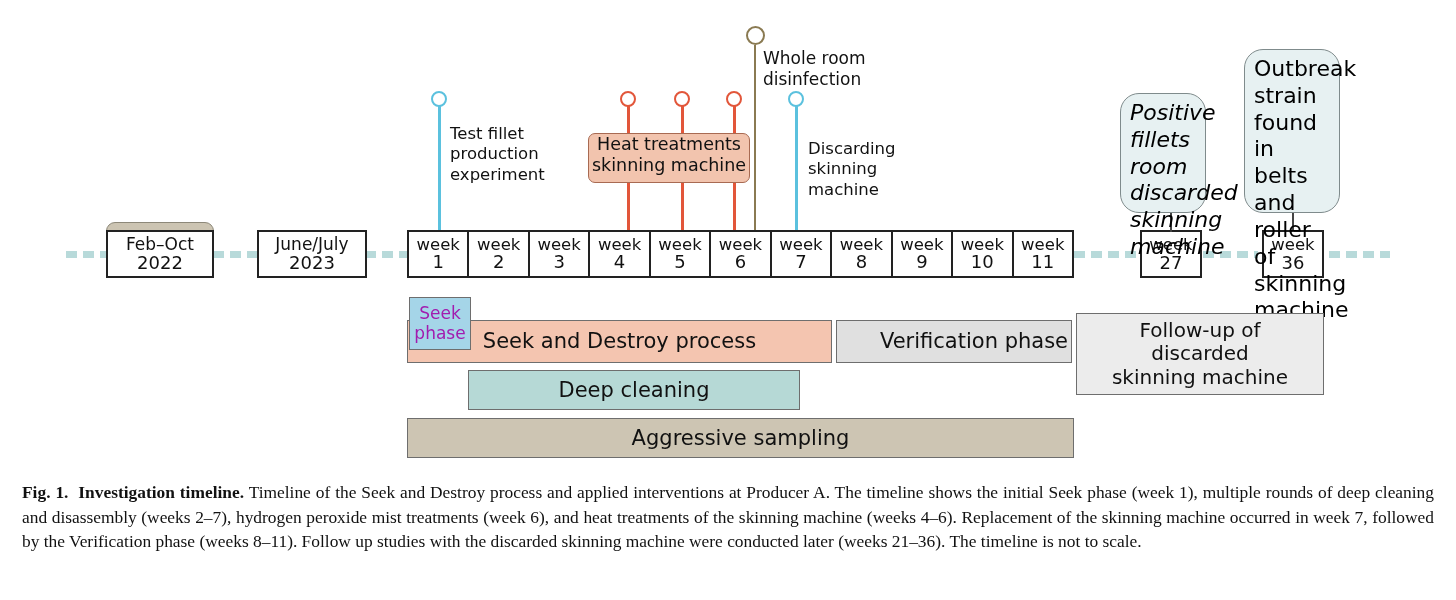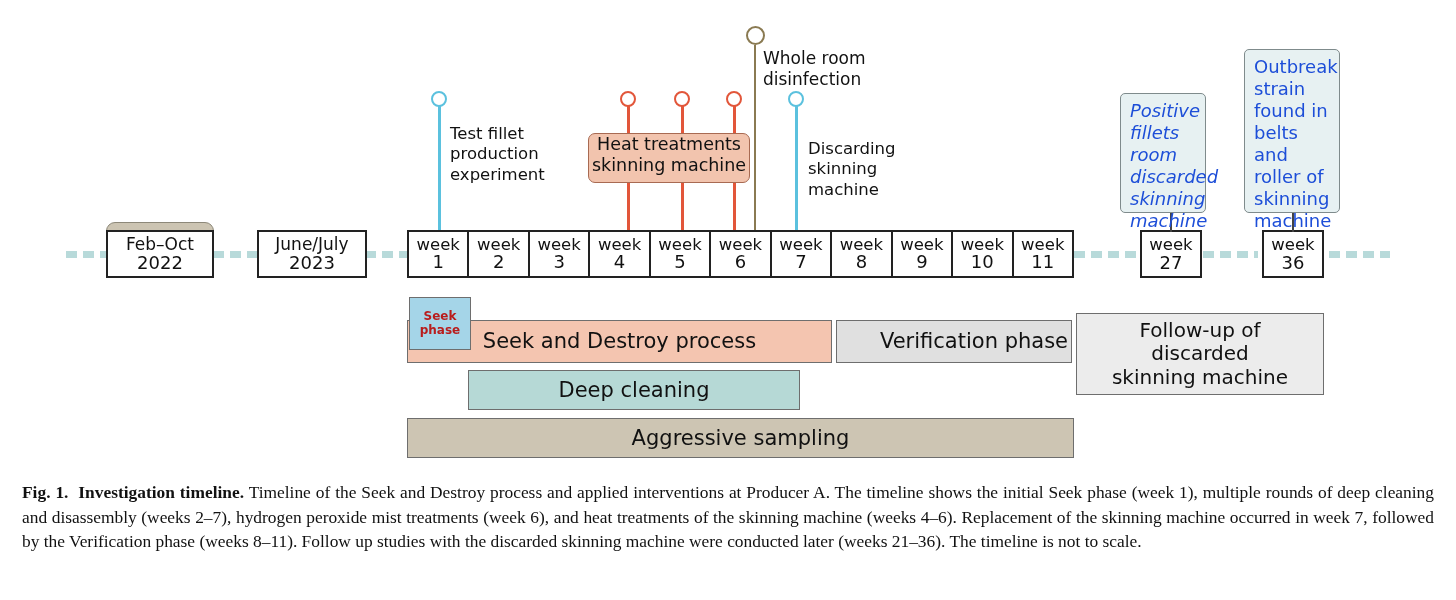--- a/index.html
+++ b/index.html
@@ -61,41 +61,41 @@
   .pin-chipbox{
     position:absolute;box-sizing:border-box;
     background:#f2c4ae;border:1.6px solid #a86a52;border-radius:7px;
     display:flex;flex-direction:column;align-items:center;
     font-size:17.5px;line-height:1.2;color:#111;z-index:4;
   }
 
   
   .callout{
     position:absolute;box-sizing:border-box;
-    background:#e7f1f2;border:1.6px solid #7f8b8c;border-radius:5px;
-    padding:6px 9px;font-size:18px;line-height:1.22;color:#1d4ed8;
+    background:#e7f1f2;border:1.6px solid #7f8b8c;border-radius:19px;
+    padding:6px 9px;font-size:22px;line-height:1.22;color:#000000;
   }
   .callout-stem{position:absolute;width:1.8px;background:#444;}
 
   
   .bar{
     position:absolute;box-sizing:border-box;border:1.6px solid #6e6e6e;
     display:flex;flex-direction:column;align-items:center;justify-content:center;
     font-size:21px;line-height:1.16;color:#111;text-align:center;
   }
   .bar.sd{background:#f4c5b0;}
   .bar.verif{background:#e0e0e0;}
   .bar.follow{background:#ececec;font-size:20px;}
   .bar.deep{background:#b6d9d6;}
   .bar.aggr{background:#cdc5b3;}
   .seek-chip{
     position:absolute;box-sizing:border-box;
     background:#a5d5e8;border:1.6px solid #6e6e6e;z-index:6;
     display:flex;flex-direction:column;align-items:center;justify-content:center;
-    font-size:12px;font-weight:bold;line-height:1.14;color:#b91c1c;
+    font-size:17px;font-weight:normal;line-height:1.14;color:#a21caf;
   }
 
   
   #caption{
     position:absolute;left:22px;top:480px;width:1412px;
     font-family:"Liberation Serif", serif;
     font-size:17.4px;line-height:1.42;color:#111;text-align:justify;
   }
   #caption b{font-weight:bold;}
 </style>

